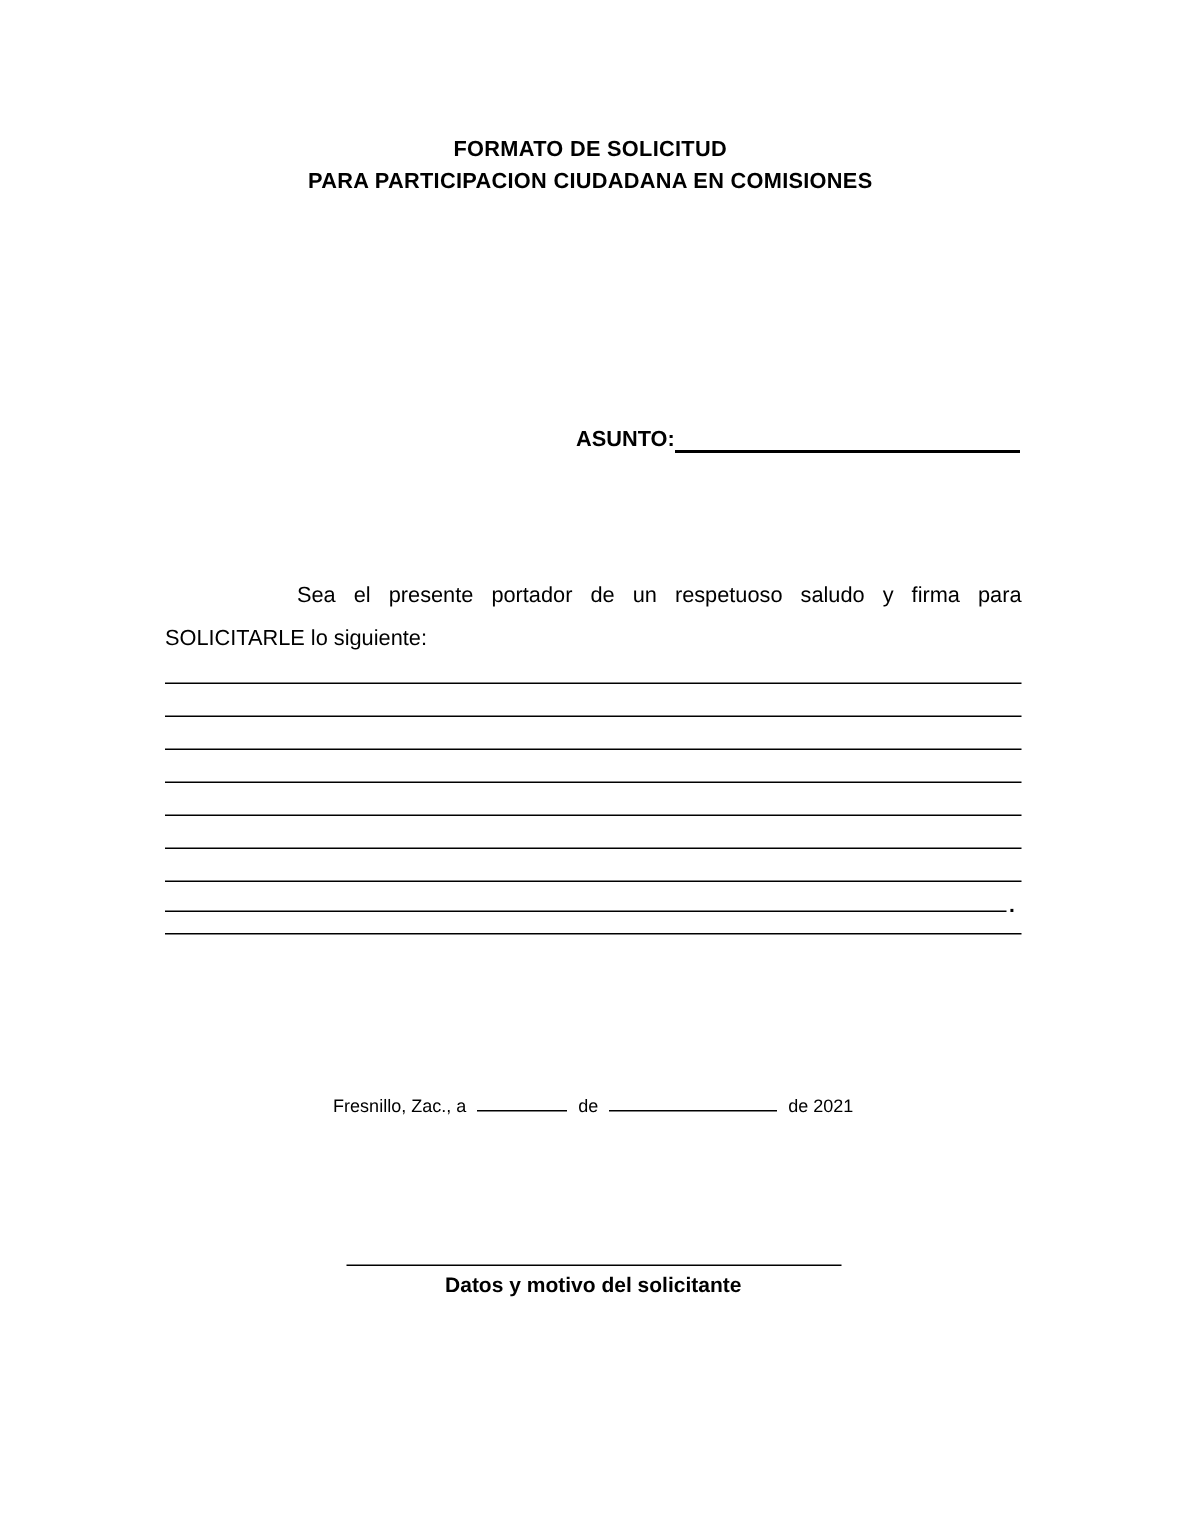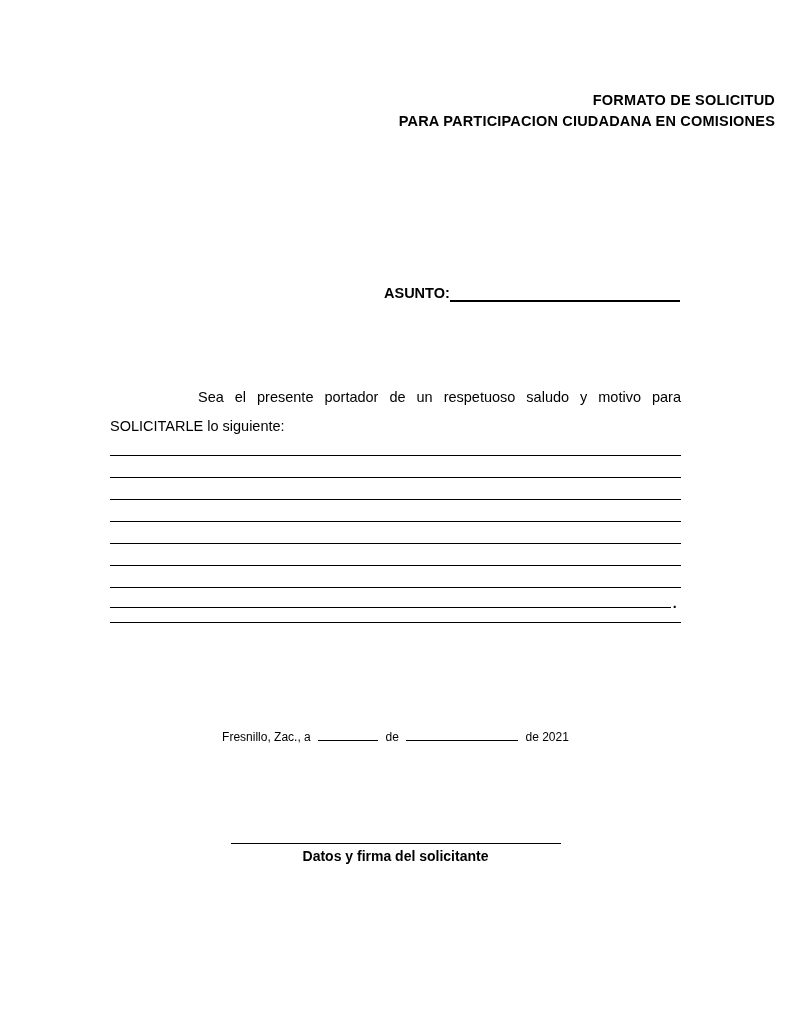--- a/index.html
+++ b/index.html
@@ -14,22 +14,22 @@
     background: #ffffff;
     font-family: "Liberation Sans", sans-serif;
     color: #000000;
     overflow: hidden;
     margin: 0 auto;
   }
   .title-block {
     position: absolute;
     top: 90px;
     left: 0;
-    right: 16px;
-    text-align: right;
+    right: 4px;
+    text-align: center;
     font-weight: bold;
     font-size: 14.5px;
     line-height: 21px;
     letter-spacing: 0.2px;
   }
   .addressee {
     position: absolute;
     top: 203px;
     left: 110px;
     font-weight: bold;
@@ -134,21 +134,21 @@
     <div>FORMATO DE SOLICITUD</div>
     <div>PARA PARTICIPACION CIUDADANA EN COMISIONES</div>
   </div>
 
 
   <div class="asunto-row">
     <span class="asunto-label">ASUNTO:</span>
     <span class="asunto-rule"></span>
   </div>
 
-  <div class="body-par">Sea el presente portador de un respetuoso saludo y motivo para SOLICITARLE lo siguiente:</div>
+  <div class="body-par">Sea el presente portador de un respetuoso saludo y firma para SOLICITARLE lo siguiente:</div>
 
   <div class="blank-lines">
       <div class="bline">
         <span class="rule"></span>
       </div>
       <div class="bline">
         <span class="rule"></span>
       </div>
       <div class="bline">
         <span class="rule"></span>
@@ -177,16 +177,16 @@
   <div class="date-line">
     <span>Fresnillo, Zac., a</span>
     <span class="dblank dblank1"></span>
     <span>de</span>
     <span class="dblank dblank2"></span>
     <span>de 2021</span>
   </div>
 
   <div class="signature">
     <div class="sig-rule"></div>
-    <div class="sig-caption">Datos y firma del solicitante</div>
+    <div class="sig-caption">Datos y motivo del solicitante</div>
   </div>
 
 </div>
 
 </body></html>

